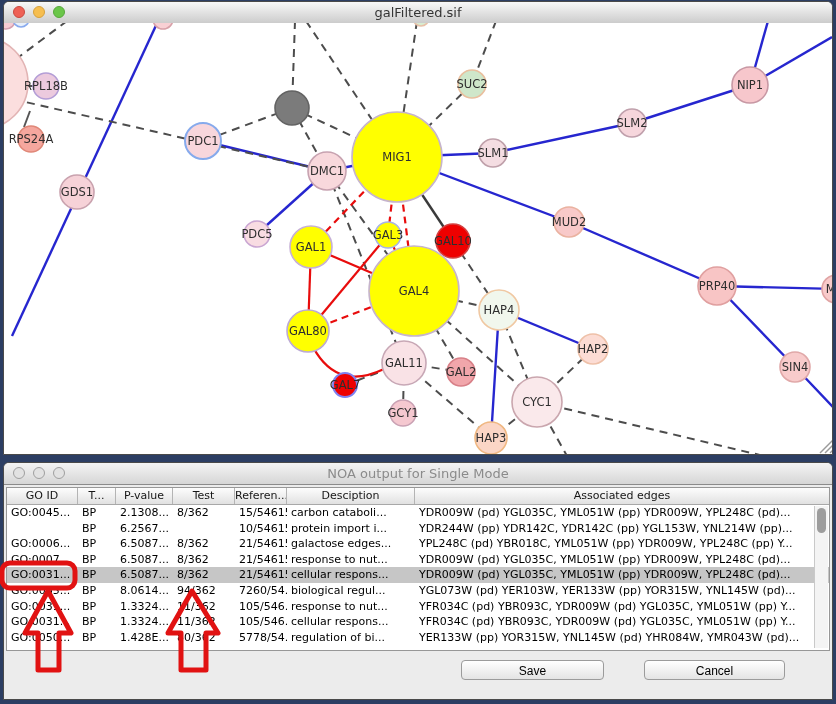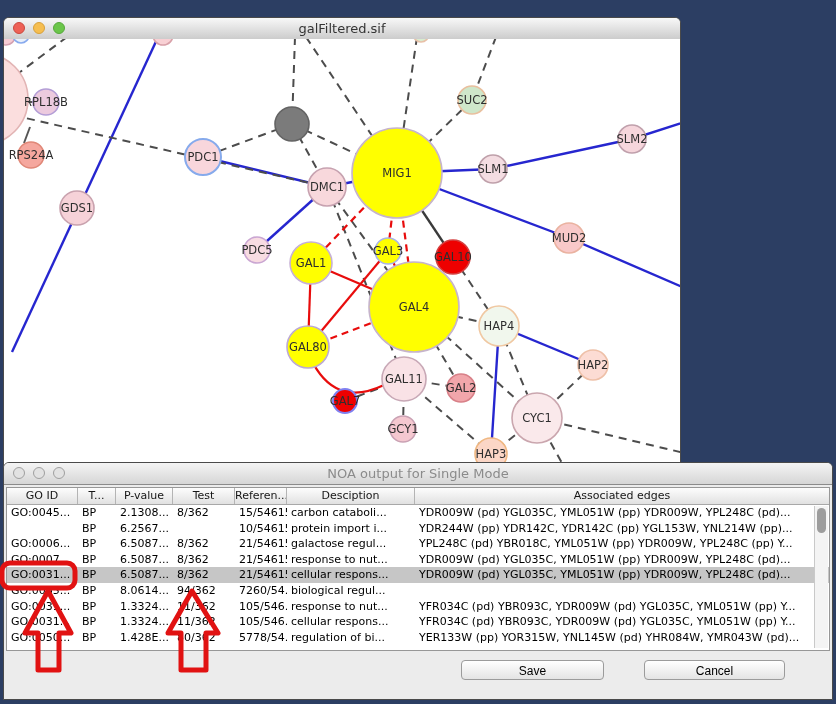--- a/index.html
+++ b/index.html
@@ -38,21 +38,21 @@
   .td:last-child{flex:1 1 auto;}
   .vscroll{position:absolute;top:18px;right:1px;bottom:2px;width:13px;background:#f4f4f4;border-left:1px solid #c9c9c9;}
   .vthumb{position:absolute;top:2px;left:2px;width:9px;height:25px;background:#9d9d9d;border-radius:5px;}
   .btn{position:absolute;height:20px;background:linear-gradient(#ffffff,#e4e4e4);border:1px solid #9b9b9b;
        border-radius:4px;font-size:12px;text-align:center;line-height:18px;color:#000;box-sizing:border-box;}
   #anno{position:absolute;left:0;top:0;z-index:60;pointer-events:none;}
 </style>
 </head>
 <body>
 
-<div class="win" id="win1" style="left:3px;top:1px;width:678px;height:454px;margin-top:16px;">
+<div class="win" id="win1" style="left:3px;top:1px;width:830px;height:454px;">
   <div class="titlebar">
     <div class="lights">
       <span class="light lr"></span>
       <span class="light ly"></span>
       <span class="light lg"></span>
     </div>
     <span>galFiltered.sif</span>
   </div>
   <div class="canvas">
     <svg id="graph-svg" width="828" height="431" viewBox="0 0 828 431">
@@ -213,21 +213,21 @@
           <div class="td" style="width: 52px;">10/54615</div>
           <div class="td" style="width: 128px;">protein import i...</div>
           <div class="td">YDR244W (pp) YDR142C, YDR142C (pp) YGL153W, YNL214W (pp)...</div>
         </div>
         <div class="trow">
           <div class="td" style="width: 71px;">GO:0006...</div>
           <div class="td" style="width: 38px;">BP</div>
           <div class="td" style="width: 57px;">6.5087...</div>
           <div class="td" style="width: 62px;">8/362</div>
           <div class="td" style="width: 52px;">21/54615</div>
-          <div class="td" style="width: 128px;">galactose regul...</div>
+          <div class="td" style="width: 128px;">galactose edges...</div>
           <div class="td">YPL248C (pd) YBR018C, YML051W (pp) YDR009W, YPL248C (pp) Y...</div>
         </div>
         <div class="trow">
           <div class="td" style="width: 71px;">GO:0007...</div>
           <div class="td" style="width: 38px;">BP</div>
           <div class="td" style="width: 57px;">6.5087...</div>
           <div class="td" style="width: 62px;">8/362</div>
           <div class="td" style="width: 52px;">21/54615</div>
           <div class="td" style="width: 128px;">response to nut...</div>
           <div class="td">YDR009W (pd) YGL035C, YML051W (pp) YDR009W, YPL248C (pd)...</div>
@@ -241,20 +241,21 @@
           <div class="td" style="width: 128px;">cellular respons...</div>
           <div class="td">YDR009W (pd) YGL035C, YML051W (pp) YDR009W, YPL248C (pd)...</div>
         </div>
         <div class="trow">
           <div class="td" style="width: 71px;">GO:0065...</div>
           <div class="td" style="width: 38px;">BP</div>
           <div class="td" style="width: 57px;">8.0614...</div>
           <div class="td" style="width: 62px;">94/362</div>
           <div class="td" style="width: 52px;">7260/54...</div>
           <div class="td" style="width: 128px;">biological regul...</div>
+          <div class="td">YGL073W (pd) YER103W, YER133W (pp) YOR315W, YNL145W (pd)...</div>
         </div>
         <div class="trow">
           <div class="td" style="width: 71px;">GO:0031...</div>
           <div class="td" style="width: 38px;">BP</div>
           <div class="td" style="width: 57px;">1.3324...</div>
           <div class="td" style="width: 62px;">11/362</div>
           <div class="td" style="width: 52px;">105/546...</div>
           <div class="td" style="width: 128px;">response to nut...</div>
           <div class="td">YFR034C (pd) YBR093C, YDR009W (pd) YGL035C, YML051W (pp) Y...</div>
         </div>

